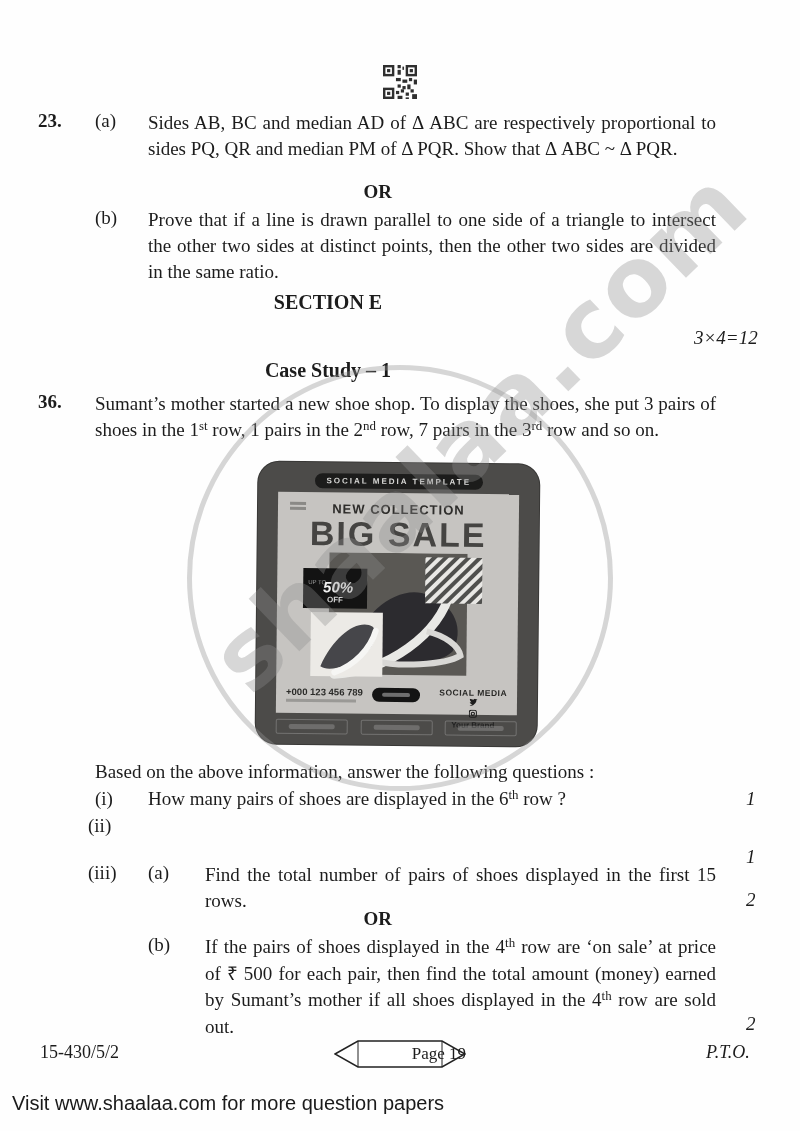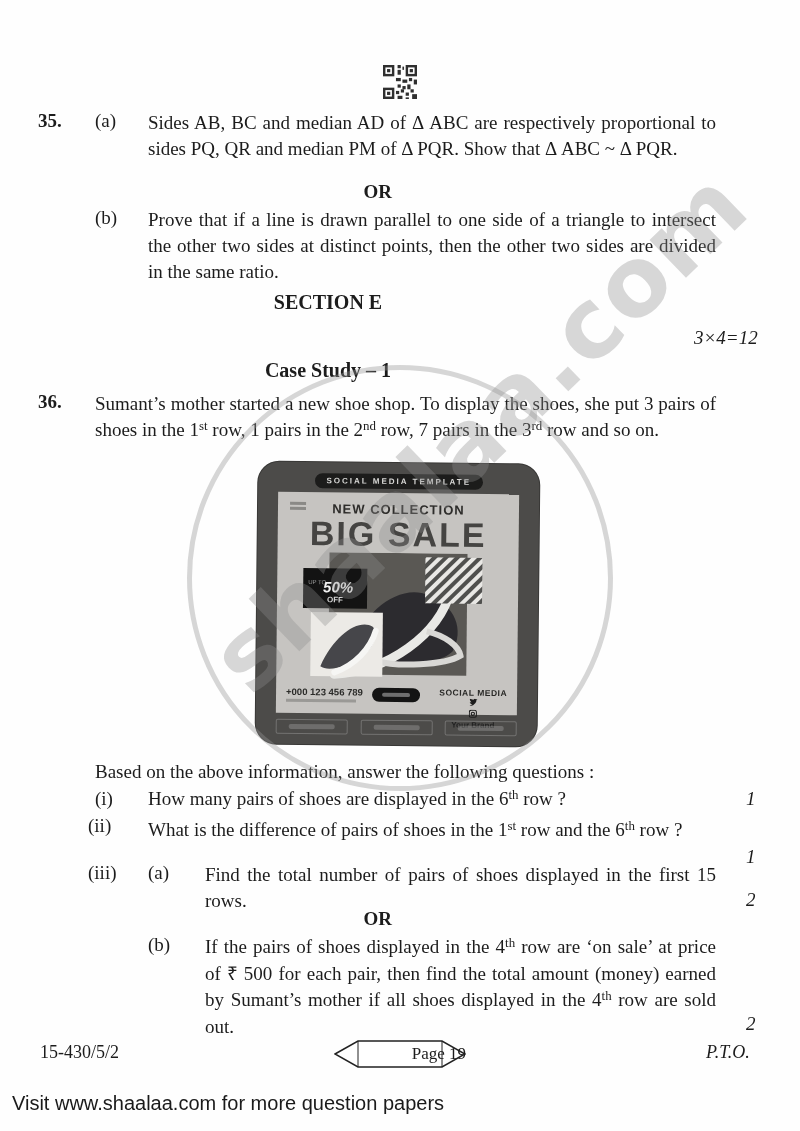--- a/index.html
+++ b/index.html
@@ -135,21 +135,21 @@
           <rect x="11" y="15" width="2" height="2"></rect>
         <rect x="9" y="19" width="3" height="2"></rect>
           <rect x="14" y="17" width="2" height="2"></rect>
         <rect x="17" y="15" width="2" height="2"></rect>
           <rect x="18" y="18" width="3" height="3"></rect>
         <rect x="14" y="20" width="2" height="1"></rect>
       </g>
     </svg>
   </div>
 
-  <div class="abs z qnum" style="left:38px; top:110px;">35.</div>
+  <div class="abs z qnum" style="left:38px; top:110px;">23.</div>
   <div class="abs z qlabel" style="left:95px; top:110px;">(a)</div>
   <div class="abs z body19 just" style="left:148px; top:110px; width:568px;">Sides AB, BC and median AD of Δ ABC are respectively proportional to sides PQ, QR and median PM of Δ PQR. Show that Δ ABC ~ Δ PQR.</div>
   <div class="abs z or-block" style="left:148px; top:181px;">OR</div>
   <div class="abs z qlabel" style="left:95px; top:207px;">(b)</div>
   <div class="abs z body19 just" style="left:148px; top:207px; width:568px;">Prove that if a line is drawn parallel to one side of a triangle to intersect the other two sides at distinct points, then the other two sides are divided in the same ratio.</div>
 
   <div class="abs z center-line bold" style="top:291px; font-size:20px;">SECTION E</div>
   <div class="abs z it" style="left:694px; top:327px; font-size:19px;">3×4=12</div>
   <div class="abs z center-line bold" style="top:359px; font-size:20px;">Case Study – 1</div>
 
@@ -221,21 +221,20 @@
     </div>
   </div>
 
   <div class="abs z body19" style="left:95px; top:759px;">Based on the above information, answer the following questions :</div>
 
   <div class="abs z qlabel" style="left:95px; top:788px;">(i)</div>
   <div class="abs z" style="left:148px; top:788px; width:568px; font-size:19px;"><span>How many pairs of shoes are displayed in the 6</span><span class="sup">th</span><span> row ?</span></div>
   <div class="abs z marks" style="left:746px; top:788px;">1</div>
 
   <div class="abs z qlabel" style="left:88px; top:815px;">(ii)</div>
-  <div class="abs z just" style="left:148px; top:815px; width:568px; font-size:19px; line-height:29px;"><span>What is the difference of pairs of shoes in the 1</span><span class="sup">st</span><span> row and the 6</span><span class="sup">th</span><span> row ?</span></div>
   <div class="abs z marks" style="left:746px; top:846px;">1</div>
 
   <div class="abs z qlabel" style="left:88px; top:862px;">(iii)</div>
   <div class="abs z qlabel" style="left:148px; top:862px;">(a)</div>
   <div class="abs z body19 just" style="left:205px; top:862px; width:511px; line-height:26px;">Find the total number of pairs of shoes displayed in the first 15 rows.</div>
   <div class="abs z marks" style="left:746px; top:889px;">2</div>
 
   <div class="abs z or-block" style="left:148px; top:908px;">OR</div>
 
   <div class="abs z qlabel" style="left:148px; top:934px;">(b)</div>

